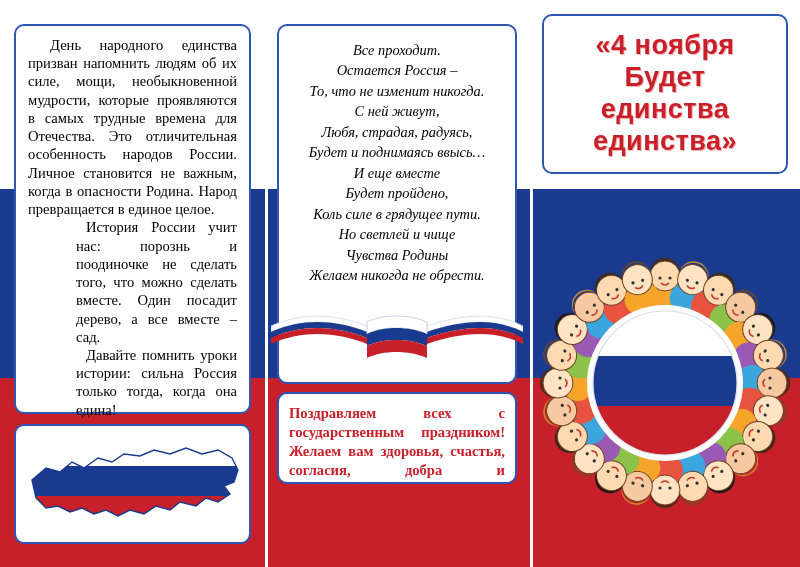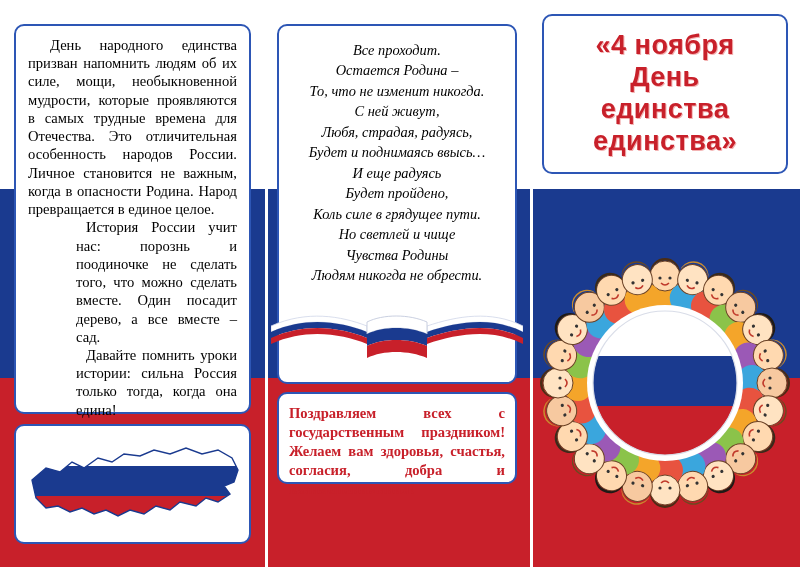--- a/index.html
+++ b/index.html
@@ -168,31 +168,31 @@
 
   <div class="divider" style="left:265px"></div>
 
   <div class="panel p2">
     <div class="band-white"></div>
     <div class="band-blue"></div>
     <div class="band-red"></div>
 
     <div class="card card-poem">
       <div class="line">Все проходит.</div>
-      <div class="line">Остается Родина –</div>
+      <div class="line">Остается Россия –</div>
       <div class="line">То, что не изменит никогда.</div>
       <div class="line">С ней живут,</div>
       <div class="line">Любя, страдая, радуясь,</div>
       <div class="line">Будет и поднимаясь ввысь…</div>
-      <div class="line">И еще радуясь</div>
+      <div class="line">И еще вместе</div>
       <div class="line">Будет пройдено,</div>
       <div class="line">Коль силе в грядущее пути.</div>
       <div class="line">Но светлей и чище</div>
       <div class="line">Чувства Родины</div>
-      <div class="line">Людям никогда не обрести.</div>
+      <div class="line">Желаем никогда не обрести.</div>
     </div>
 
     <div class="ribbon">
       <svg width="252" height="80" viewBox="0 0 252 80">
 
         <path d="M0,26 C36,10 70,16 96,26 L96,32 C70,22 36,16 0,32 Z" fill="#ffffff" stroke="#cfd6e8" stroke-width="0.8"></path>
         <path d="M0,32 C36,16 70,22 96,32 L96,38 C70,28 36,22 0,38 Z" fill="#1a3a8f"></path>
         <path d="M0,38 C36,22 70,28 96,38 L96,44 C70,34 36,28 0,44 Z" fill="#c8202a"></path>
 
         <path d="M156,26 C186,16 220,10 252,26 L252,32 C220,16 186,22 156,32 Z" fill="#ffffff" stroke="#cfd6e8" stroke-width="0.8"></path>
@@ -215,21 +215,21 @@
   <div class="divider" style="left:530px"></div>
 
   <div class="panel p3">
     <div class="band-white"></div>
     <div class="band-blue"></div>
     <div class="band-red"></div>
 
     <div class="card card-title">
       <div class="title-txt">
         <span>«4 ноября</span>
-        <span>День</span>
+        <span>Будет</span>
         <span>единства</span>
         <span>единства»</span>
       </div>
     </div>
 
     <div class="kids">
       <svg width="250" height="250" viewBox="0 0 250 250">
         <defs>
           <clipPath id="flagcircle">
               <circle cx="125" cy="125" r="72"></circle>

